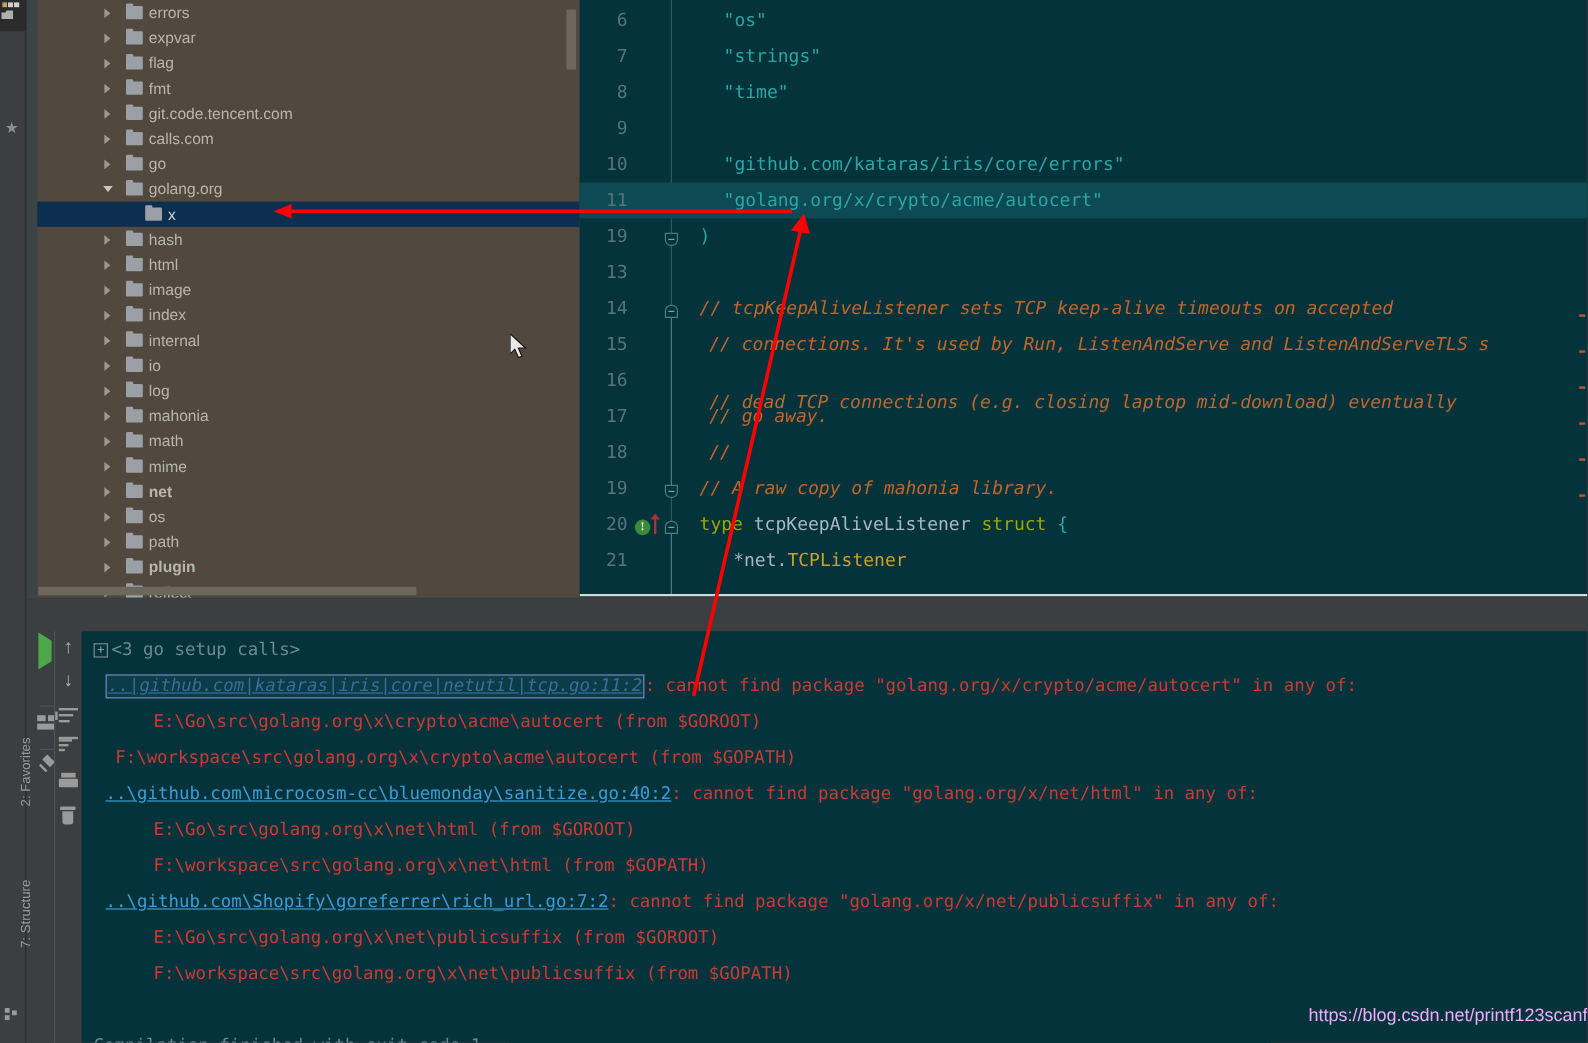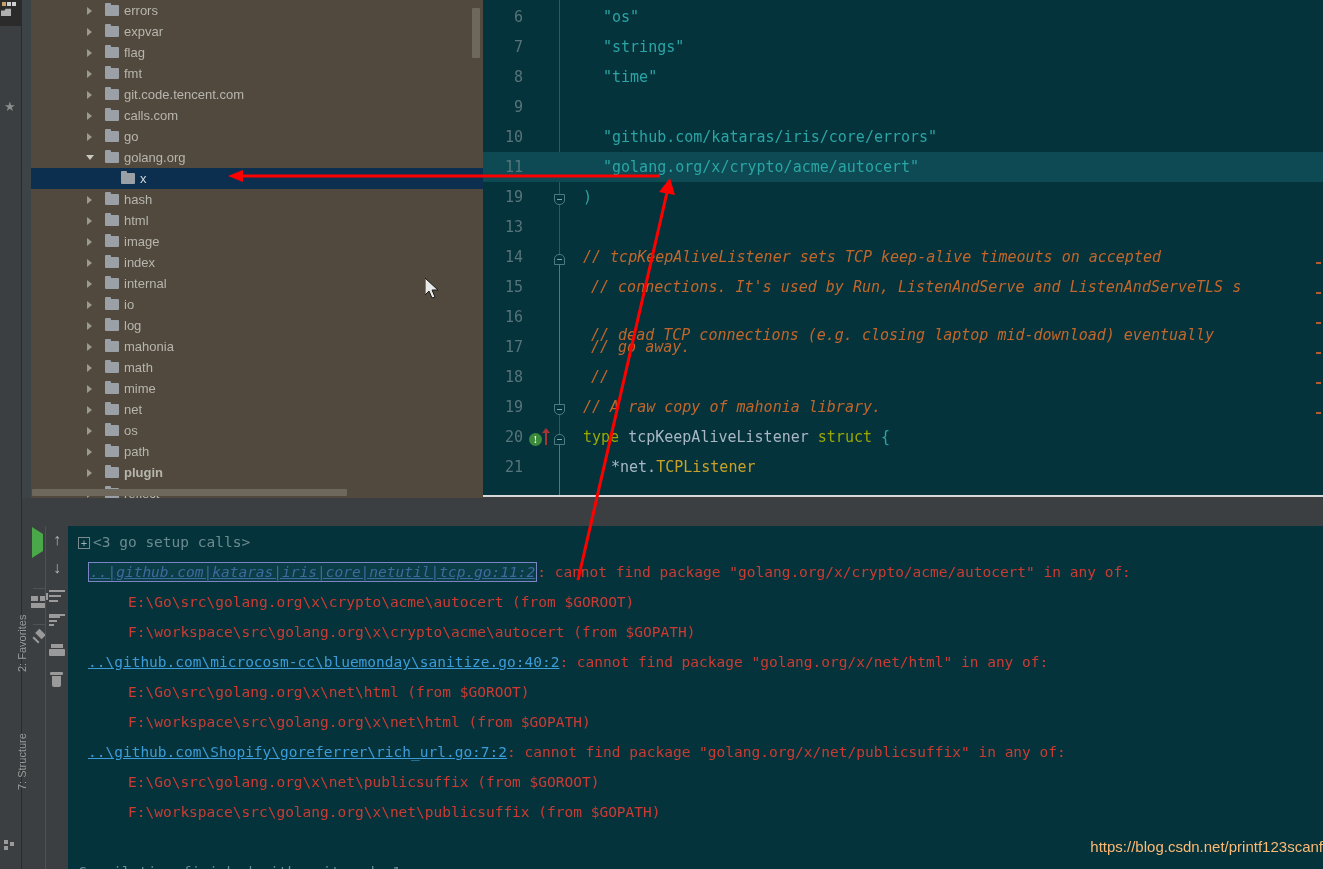--- a/index.html
+++ b/index.html
@@ -369,21 +369,21 @@
     border: 1px solid #7b8b8f;
     color: #9fb3b6;
     font-size: 11px; line-height: 10px; text-align: center;
     vertical-align: middle;
     margin-right: 3px;
     cursor: pointer;
     font-family: "Liberation Sans", sans-serif;
   }
   .watermark {
     position: absolute; right: 0px; top: 838px;
-    color: #fdba74; font-size: 15px;
+    color: #f0abfc; font-size: 15px;
     font-family: "Liberation Sans", sans-serif;
     white-space: nowrap;
   }
 
   
   .overlay { position: absolute; left:0; top:0; width:1323px; height:869px; pointer-events:none; z-index: 20;}
 </style>
 </head>
 <body>
 
@@ -498,21 +498,21 @@
         <div class="tree-row" style="top: 357px;">
           <span class="arrow"></span>
           <span class="folder"></span>
           <span class="tree-label">math</span>
         </div>
         <div class="tree-row" style="top: 378px;">
           <span class="arrow"></span>
           <span class="folder"></span>
           <span class="tree-label">mime</span>
         </div>
-        <div class="tree-row" style="top: 399px;">
+        <div class="tree-row" style="top: 399px; font-weight: bold;">
           <span class="arrow"></span>
           <span class="folder"></span>
           <span class="tree-label">net</span>
         </div>
         <div class="tree-row" style="top: 420px;">
           <span class="arrow"></span>
           <span class="folder"></span>
           <span class="tree-label">os</span>
         </div>
         <div class="tree-row" style="top: 441px;">
@@ -593,21 +593,21 @@
     <div class="tb-ico" style="left:3px;top:90px;"><span class="sort-ico"><i></i><i></i><i></i></span></div>
     <div class="tb-ico" style="left:3px;top:118px;"><span class="print-ico"></span></div>
     <div class="tb-ico" style="left:4px;top:146px;"><span class="trash-ico"></span></div>
   </div>
 
   <div class="console">
     <div id="console-lines">
         <div class="c-line" style="top: 1px;"><span style="margin-left:10px"></span><span class="expander">+</span><span class="c-grey">&lt;3 go setup calls&gt;</span></div>
         <div class="c-line" style="top: 31px;"><span style="margin-left:20px"></span><span class="c-hl">..|github.com|kataras|iris|core|netutil|tcp.go:11:2</span><span class="c-err">: cannot find package "golang.org/x/crypto/acme/autocert" in any of:</span></div>
         <div class="c-line" style="top: 61px;"><span class="c-err" style="margin-left:60px">E:\Go\src\golang.org\x\crypto\acme\autocert (from $GOROOT)</span></div>
-        <div class="c-line" style="top: 91px;"><span class="c-err" style="margin-left:60px">F:\workspace\src\golang.org\x\crypto\acme\autocert (from $GOPATH)</span></div>
+        <div class="c-line" style="top: 91px;"><span class="c-err" style="margin-left:28px">F:\workspace\src\golang.org\x\crypto\acme\autocert (from $GOPATH)</span></div>
         <div class="c-line" style="top: 121px;"><span style="margin-left:20px"></span><span class="c-link">..\github.com\microcosm-cc\bluemonday\sanitize.go:40:2</span><span class="c-err">: cannot find package "golang.org/x/net/html" in any of:</span></div>
         <div class="c-line" style="top: 151px;"><span class="c-err" style="margin-left:60px">E:\Go\src\golang.org\x\net\html (from $GOROOT)</span></div>
         <div class="c-line" style="top: 181px;"><span class="c-err" style="margin-left:60px">F:\workspace\src\golang.org\x\net\html (from $GOPATH)</span></div>
         <div class="c-line" style="top: 211px;"><span style="margin-left:20px"></span><span class="c-link">..\github.com\Shopify\goreferrer\rich_url.go:7:2</span><span class="c-err">: cannot find package "golang.org/x/net/publicsuffix" in any of:</span></div>
         <div class="c-line" style="top: 241px;"><span class="c-err" style="margin-left:60px">E:\Go\src\golang.org\x\net\publicsuffix (from $GOROOT)</span></div>
         <div class="c-line" style="top: 271px;"><span class="c-err" style="margin-left:60px">F:\workspace\src\golang.org\x\net\publicsuffix (from $GOPATH)</span></div>
         <div class="c-line" style="top: 331px;"><span class="c-grey" style="margin-left:10px">Compilation finished with exit code 1</span></div>
       </div>
   </div>
 

